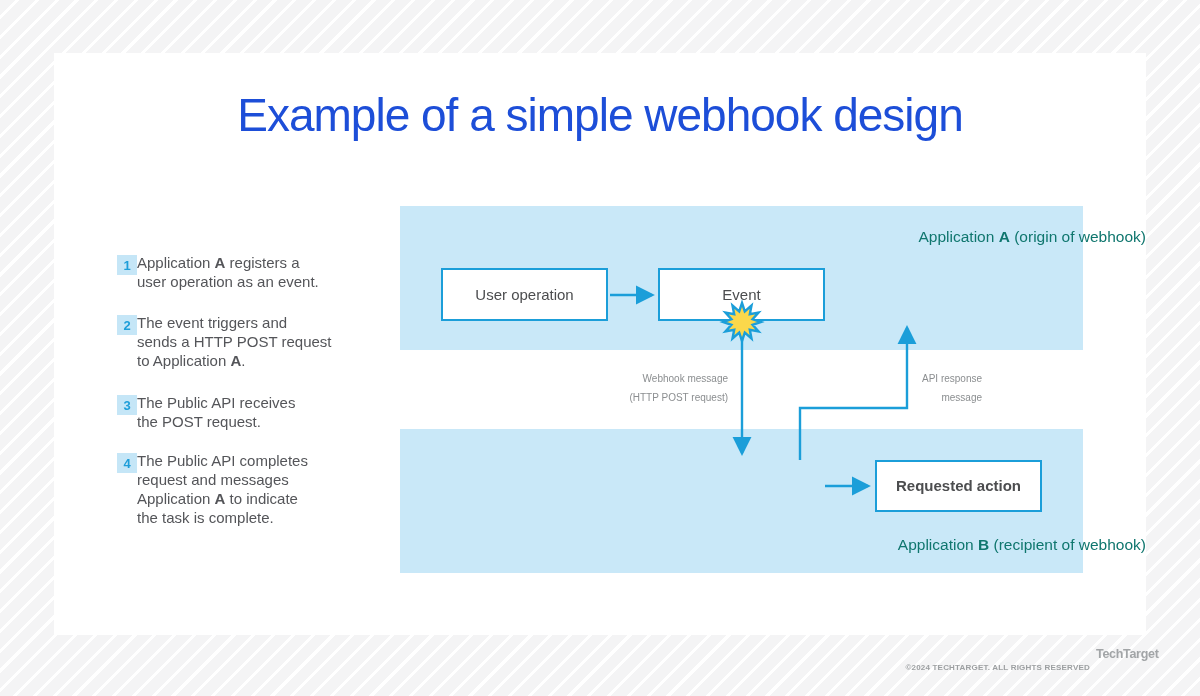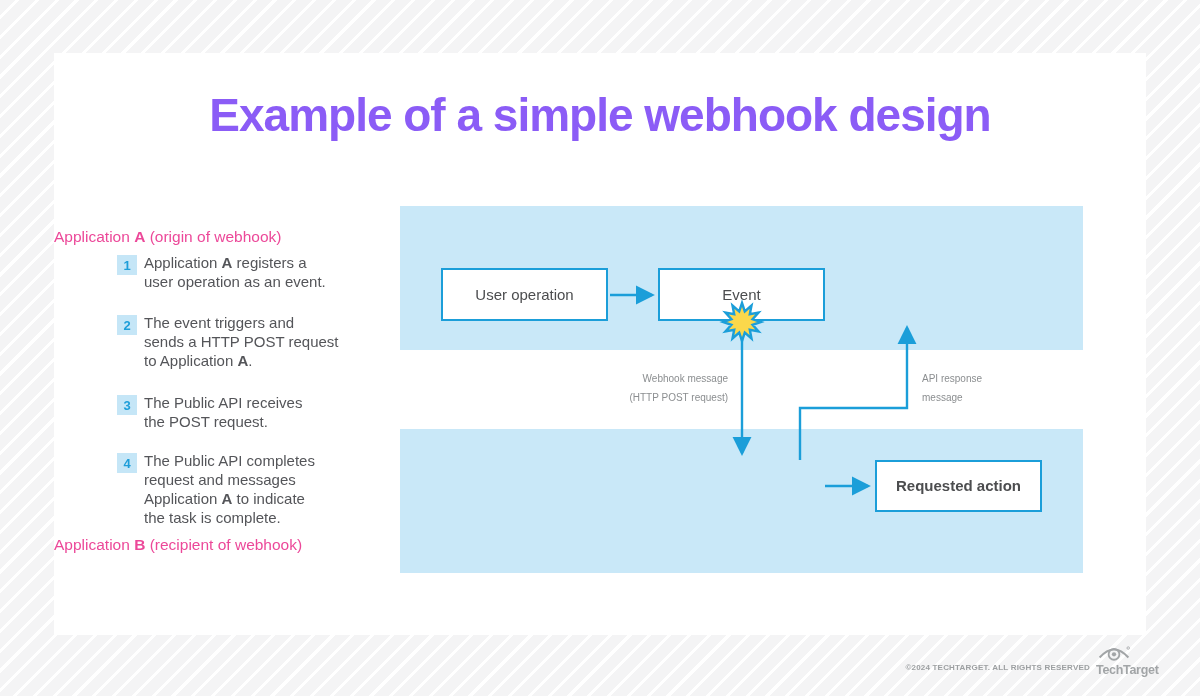--- a/index.html
+++ b/index.html
@@ -7,49 +7,49 @@
     width: 1200px; height: 696px; position: relative; overflow: hidden;
     font-family: "Liberation Sans", "DejaVu Sans", sans-serif;
     background: repeating-linear-gradient(135deg, #f4f4f5 0px, #f4f4f5 11px, #ffffff 11px, #ffffff 14px);
   }
   .card {
     position: absolute; left: 54px; top: 53px; width: 1092px; height: 582px;
     background: #ffffff;
   }
   .title {
     position: absolute; top: 36px; left: 0; width: 100%;
-    text-align: center; font-size: 46px; line-height: 52px; font-weight: 700;
-    color: #8b5cf6; letter-spacing: -1px; margin: 0;
+    text-align: center; font-size: 46px; line-height: 52px; font-weight: 400;
+    color: #1d4ed8; letter-spacing: -1px; margin: 0;
   }
   
   .steps { position: absolute; left: 63px; top: 0; width: 260px; }
   .step { position: absolute; display: flex; align-items: flex-start; }
   .step:nth-of-type(1) { top: 200px; }
   .step:nth-of-type(2) { top: 260px; }
   .step:nth-of-type(3) { top: 340px; }
   .step:nth-of-type(4) { top: 398px; }
   .badge {
     width: 20px; height: 20px; margin-top: 2px; flex: 0 0 20px;
     background: #c5e6f7; color: #1e9ed9; font-size: 13px; font-weight: 700;
     display: flex; align-items: center; justify-content: center;
   }
   .step-text {
-    margin-left: 7px; font-size: 15px; line-height: 19px; color: #545559; width: 230px;
+    font-size: 15px; line-height: 19px; color: #545559; width: 230px;
   }
   .b { font-weight: 700; }
   
   .band {
     position: absolute; left: 346px; width: 683px; height: 144px;
     background: #c9e8f8; z-index: 1;
   }
   .band-a { top: 153px; }
   .band-b { top: 376px; }
   .band-label {
-    position: absolute; left: 0; width: 100%; text-align: left;
-    font-size: 15.5px; color: #ec4899; z-index: 2;
+    position: absolute; left: 0; width: 100%; text-align: right;
+    font-size: 15.5px; color: #0f766e; z-index: 2;
   }
   .band-a-label { top: 175px; }
   .band-b-label { top: 483px; }
   .dbox {
     position: absolute; width: 167px; height: 53px; box-sizing: border-box;
     background: #ffffff; border: 2px solid #1b9ed9; z-index: 2;
     display: flex; align-items: center; justify-content: center;
     font-size: 15px; line-height: 18px; color: #4c4d4f; text-align: center;
     white-space: pre-line;
   }
@@ -64,29 +64,29 @@
   }
   .connectors line, .connectors polyline {
     stroke: #1b9ed9; stroke-width: 2.4; fill: none; marker-end: url(#arr);
   }
   .burst { fill: #fbd84b; stroke: #1b9ed9; stroke-width: 2.4; stroke-linejoin: miter; }
   .flow-label {
     position: absolute; top: 316px; font-size: 10px; line-height: 19px;
     color: #8b8e90; white-space: pre-line; z-index: 2;
   }
   .label-webhook { right: 418px; text-align: right; }
-  .label-api     { left: 868px; text-align: left; }
+  .label-api     { left: 868px; text-align: right; }
   
   .copyright {
     position: absolute; top: 663px; right: 110px;
     font-size: 8px; font-weight: 700; letter-spacing: 0.2px; color: #9da0a2;
   }
   .brand {
     position: absolute; left: 1096px; top: 644px; width: 54px;
-    display: flex; flex-direction: column; 
+    display: flex; align-items: center;
   }
   .brand-word {
     font-size: 12.5px; font-weight: 700; color: #a2a5a7; letter-spacing: -0.3px;
     margin-top: 1px;
   }
 </style>
 </head>
 <body>
 
 <div class="card">

